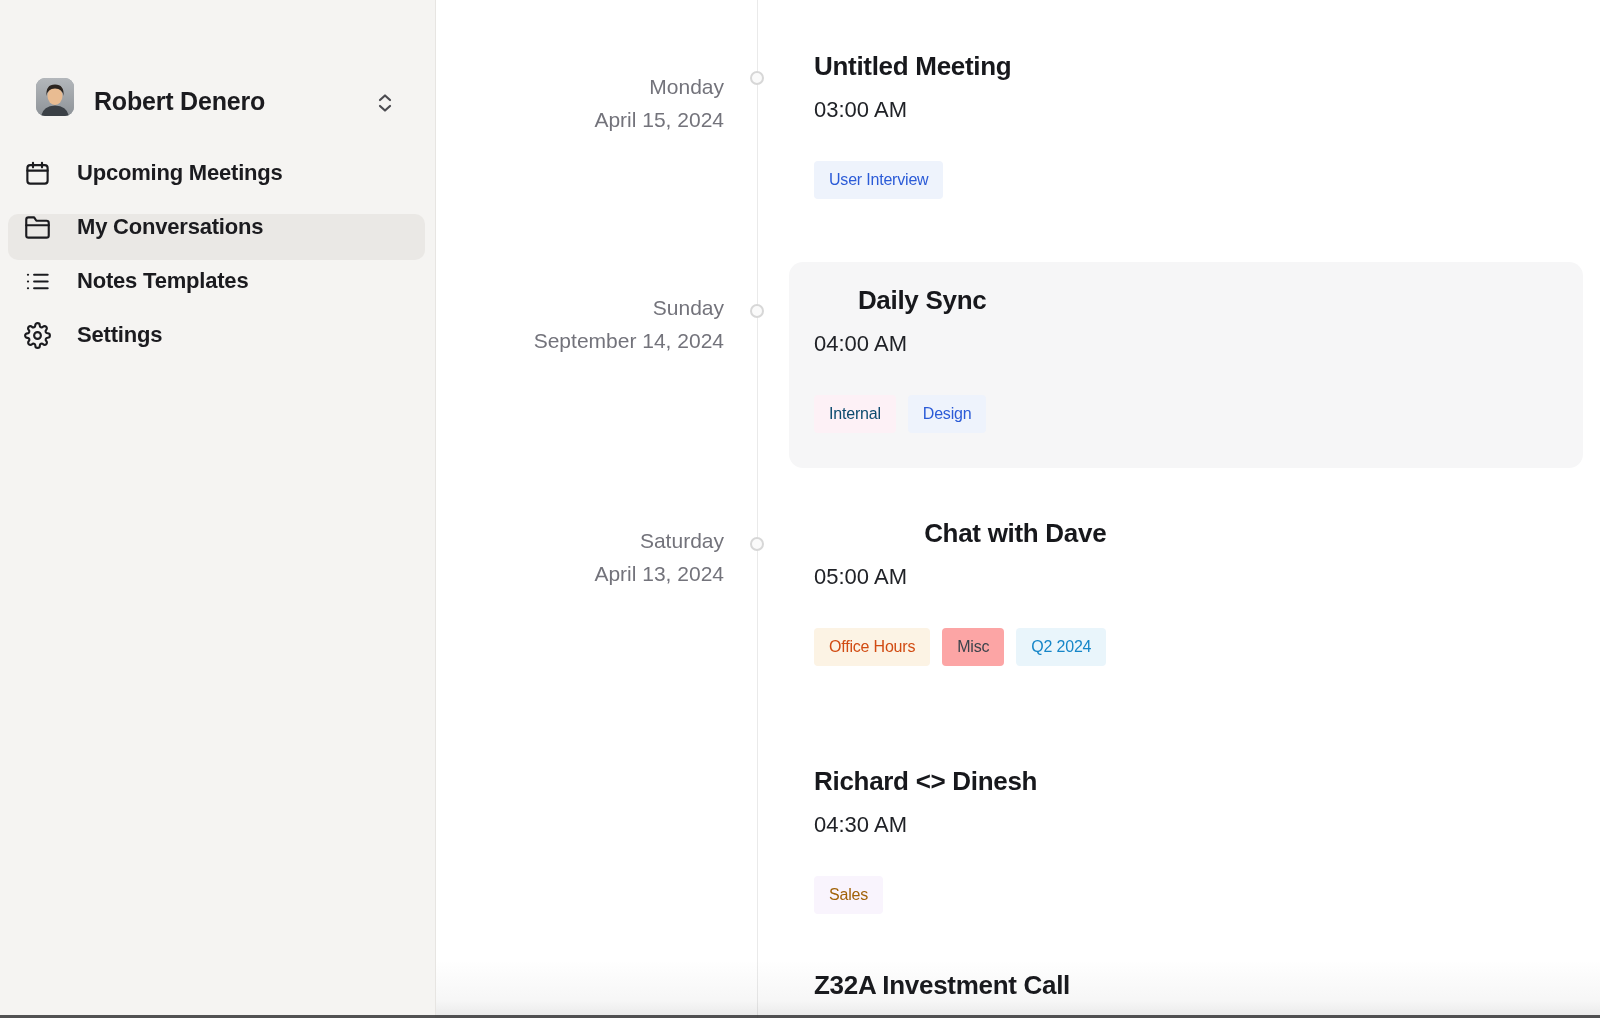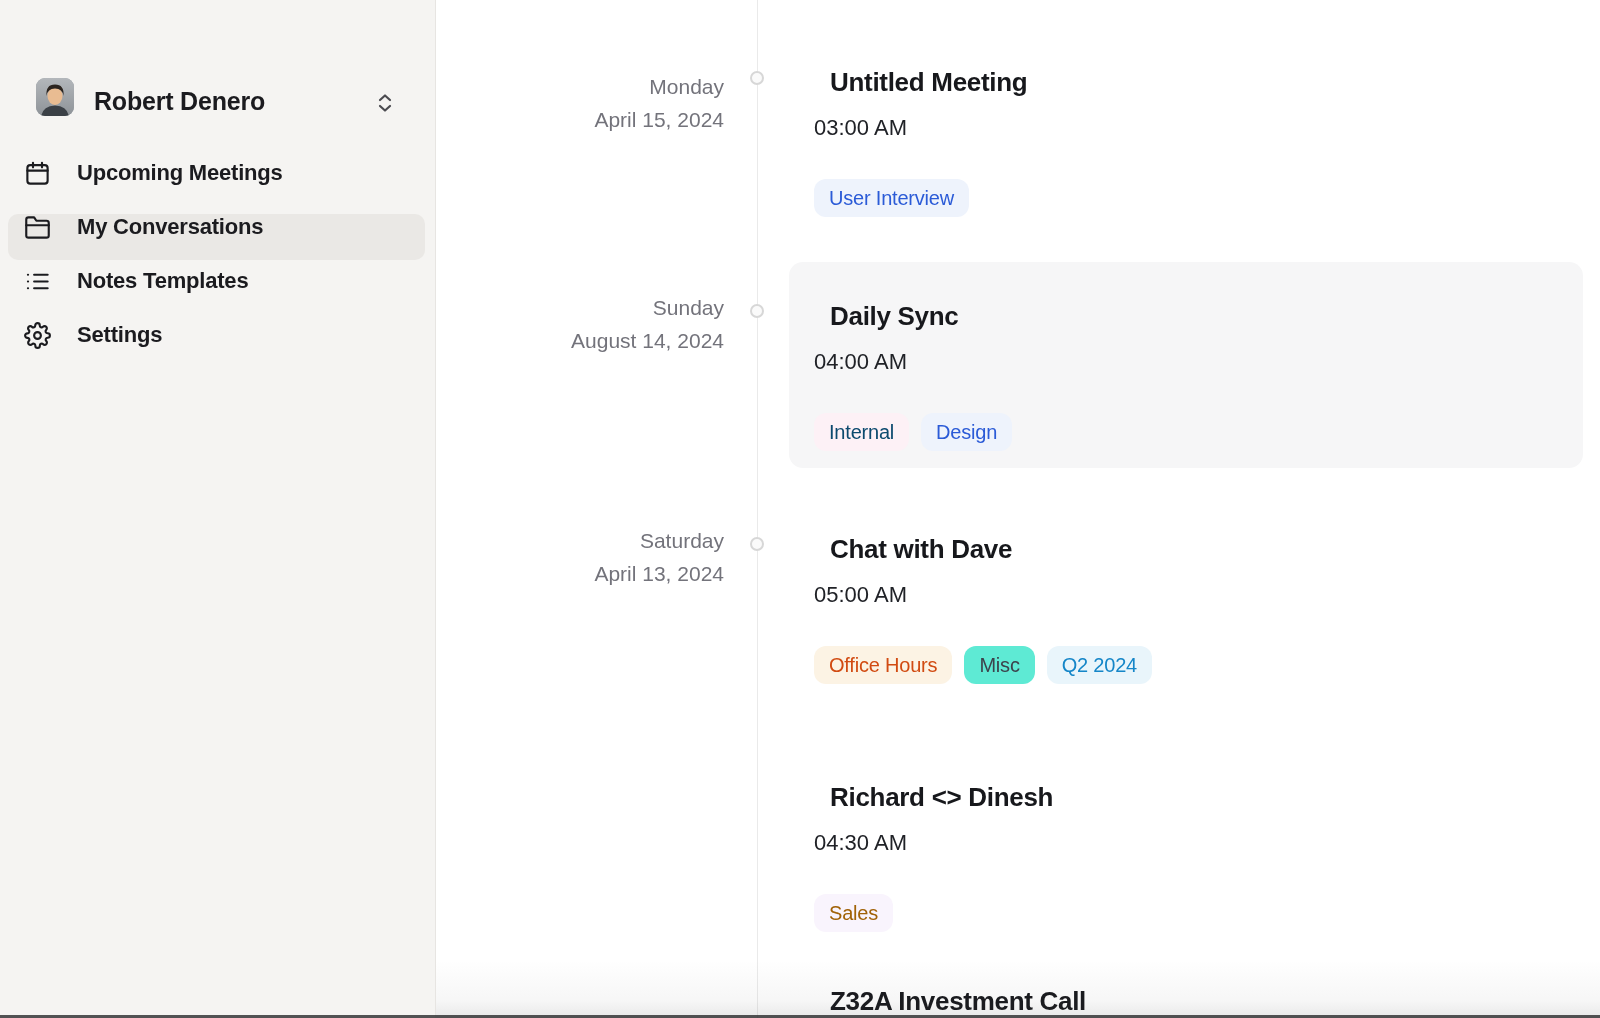--- a/index.html
+++ b/index.html
@@ -77,41 +77,41 @@
   .meeting-card-bg {
     position: absolute; left: 353px; top: 262px;
     width: 794px; height: 206px;
     background: #f6f6f7; border-radius: 14px;
   }
 
   .meeting { position: absolute; left: 378px; cursor: pointer; }
   .m-1 { top: 51px; } .m-2 { top: 285px; } .m-3 { top: 518px; } .m-4 { top: 766px; } .m-5 { top: 970px; }
 
   .meeting-title {
-    margin: 16px;
+    margin: 0;
     font-size: 26px; line-height: 31px; font-weight: 700;
-    color: #17181c; letter-spacing: -0.3px;
+    color: #17181c; letter-spacing: -0.3px; text-align: right;
   }
   .meeting-time {
     margin-top: 14px;
     font-size: 22px; line-height: 28px; font-weight: 400; color: #202227;
   }
   .meeting-tags { margin-top: 37px; display: flex; gap: 12px; }
 
   .tag {
     display: inline-flex; align-items: center;
     height: 38px; padding: 15px 15px;
-    border-radius: 12px;
-    font-size: 20px; font-weight: 500; letter-spacing: -0.2px;
+    border-radius: 4px;
+    font-size: 16px; font-weight: 500; letter-spacing: -0.2px;
     cursor: pointer; white-space: nowrap;
   }
   .tag-blue   { color: #2b5bd7; background: #eef3fc; }
   .tag-pink   { color: #0c4a6e; background: #fdf1f6; }
   .tag-orange { color: #d14b12; background: #fcf3e4; }
-  .tag-gray   { color: #3c434c; background: #5eead4; }
+  .tag-gray   { color: #3c434c; background: #fca5a5; }
   .tag-cyan   { color: #1586c8; background: #e9f5fb; }
   .tag-purple { color: #a16207; background: #f9f4fd; }
 
   
   .bottom-fade {
     position: absolute; left: 0; right: 0; bottom: 0; height: 58px;
     background: linear-gradient(to bottom, rgba(90,90,90,0) 0%, rgba(90,90,90,0.05) 70%, rgba(70,70,70,0.12) 100%);
     pointer-events: none; z-index: 40;
   }
   .bottom-edge {
@@ -207,21 +207,21 @@
     <div class="timeline-line"></div>
 
     <div class="meeting-card-bg"></div>
 
     <div class="date-label date-1">
       <div>Monday</div>
       <div>April 15, 2024</div>
     </div>
     <div class="date-label date-2">
       <div>Sunday</div>
-      <div>August 14, 2024</div>
+      <div>September 14, 2024</div>
     </div>
     <div class="date-label date-3">
       <div>Saturday</div>
       <div>April 13, 2024</div>
     </div>
 
     <div class="timeline-dot dot-1"></div>
     <div class="timeline-dot dot-2"></div>
     <div class="timeline-dot dot-3"></div>
 

